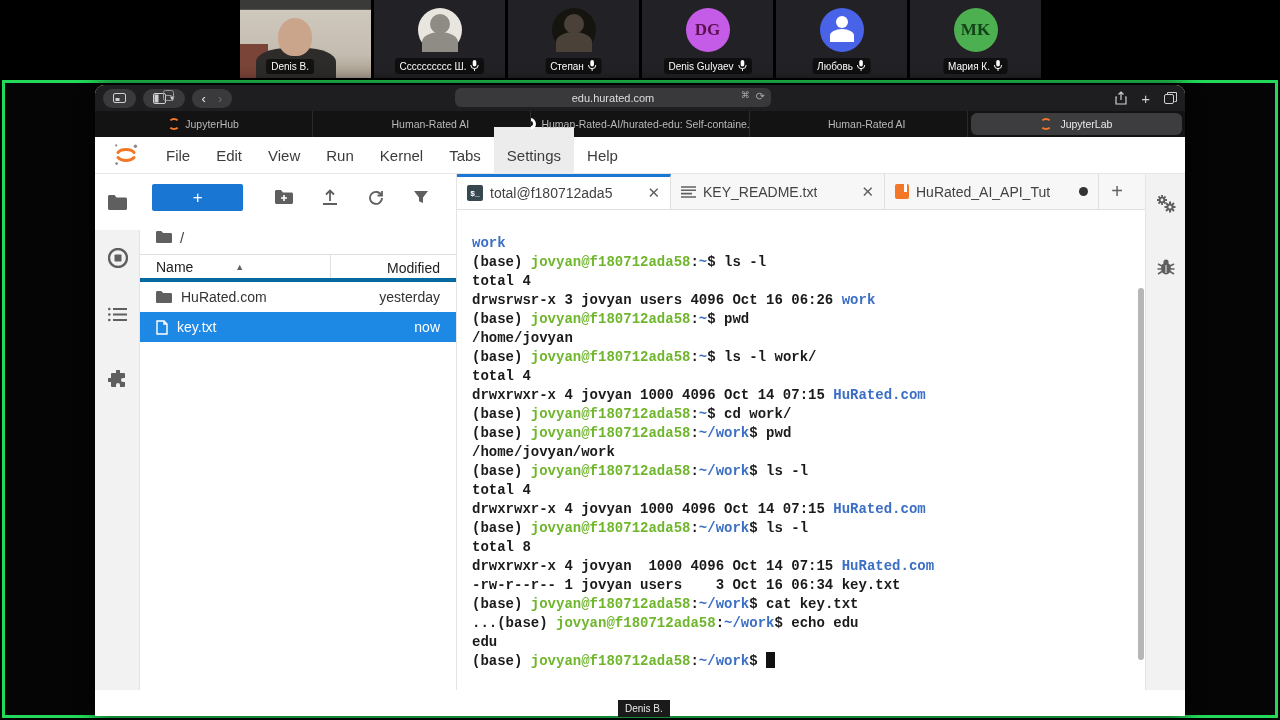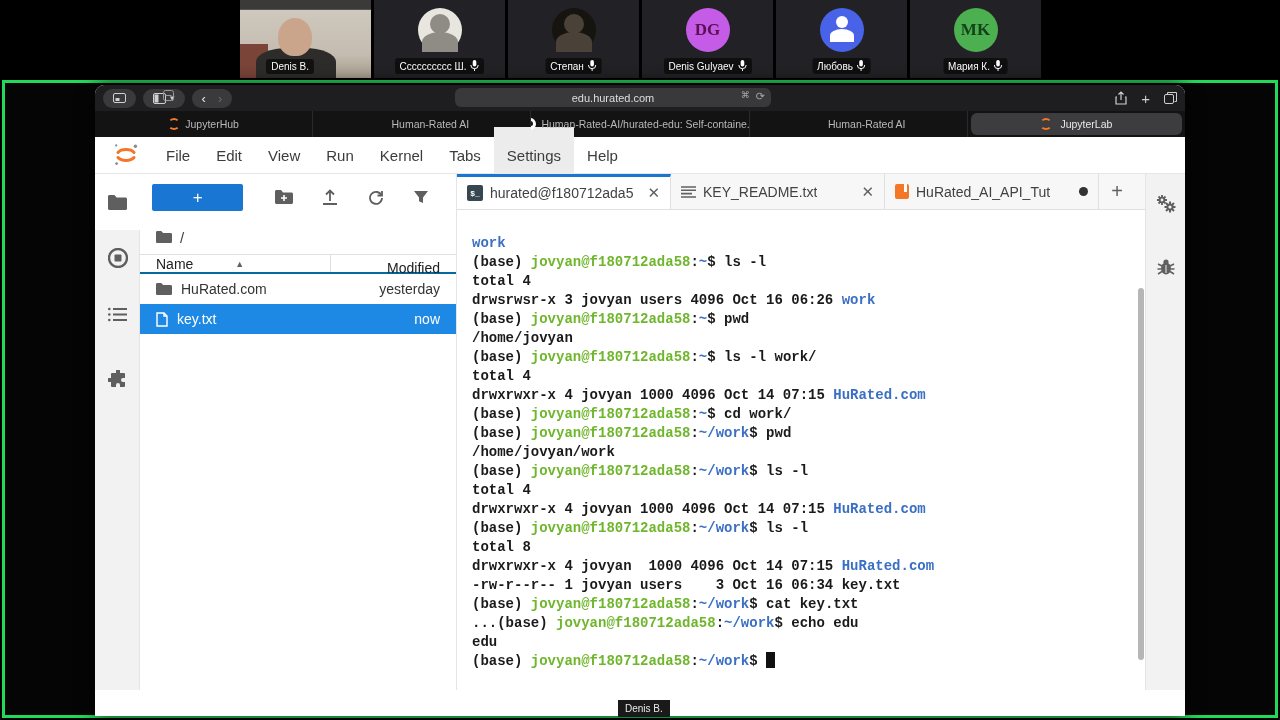--- a/index.html
+++ b/index.html
@@ -66,21 +66,21 @@
   #jmain { position:relative; height:516px; display:flex; }
   #leftbar { width:45px; background:#f2f2f2; border-right:1px solid #e4e4e4; position:relative; }
   .lb-icon { width:45px; height:56px; display:flex; align-items:center; justify-content:center; color:#5f5f5f; }
   .lb-icon.active { background:#fff; }
   #filepanel { width:317px; border-right:1px solid #e4e4e4; position:relative; font-size:14px; }
   #fp-toolbar { height:46px; display:flex; align-items:center; padding:0 12px; gap:0; }
   #newLauncher { width:92px; height:27px; background:#1976d2; border:none; border-radius:2px; color:#fff;
                  font-size:17px; line-height:25px; margin-right:18px; }
   .fp-tool { width:46px; height:30px; display:flex; align-items:center; justify-content:center; color:#5f5f5f; }
   #fp-crumb { height:34px; display:flex; align-items:center; padding:0 16px; gap:8px; color:#424242; font-size:15px; }
-  #fp-header { height:20px; display:flex; align-items:center; border-top:1px solid #e0e0e0; border-bottom:2px solid #0369a1;
+  #fp-header { height:28px; display:flex; align-items:center; border-top:1px solid #e0e0e0; border-bottom:4px solid #0369a1;
                padding:0 16px; font-size:14px; color:#212121; }
   #col-name { flex:1; display:flex; align-items:center; gap:42px; }
   #col-mod { width:110px; text-align:right; border-left:1px solid #e0e0e0; height:100%; line-height:27px; }
   .frow { height:30px; display:flex; align-items:center; padding:0 16px; gap:9px; font-size:14px; color:#333; }
   .frow .fmod { margin-left:auto; color:#333; }
   .frow.selected { background:#1e88e5; color:#fff; }
   .frow.selected .fmod { color:#fff; }
 
   #dock { flex:1; display:flex; flex-direction:column; min-width:0; }
   #docktabs { height:36px; background:#f7f7f7; border-bottom:1px solid #e0e0e0; display:flex; align-items:stretch; position:relative; }
@@ -377,21 +377,21 @@
                 <span>key.txt</span>
                 <span class="fmod">now</span>
               </div>
             </div>
         </div>
 
         <div id="dock">
           <div id="docktabs">
               <div class="dtab active">
                 <span class="ticon">$_</span>
-                <span style="overflow:hidden;text-overflow:clip;">hurated@f180712ada5</span>
+                <span style="overflow:hidden;text-overflow:clip;">total@f180712ada5</span>
                 <span class="dclose">✕</span>
               </div>
               <div class="dtab">
                 <svg width="15" height="12" viewBox="0 0 15 12">
                   <g stroke="#616161" stroke-width="1.6">
                     <line x1="0" y1="1" x2="15" y2="1"></line>
                     <line x1="0" y1="4.3" x2="15" y2="4.3"></line>
                     <line x1="0" y1="7.6" x2="11" y2="7.6"></line>
                     <line x1="0" y1="11" x2="15" y2="11"></line>
                   </g>

